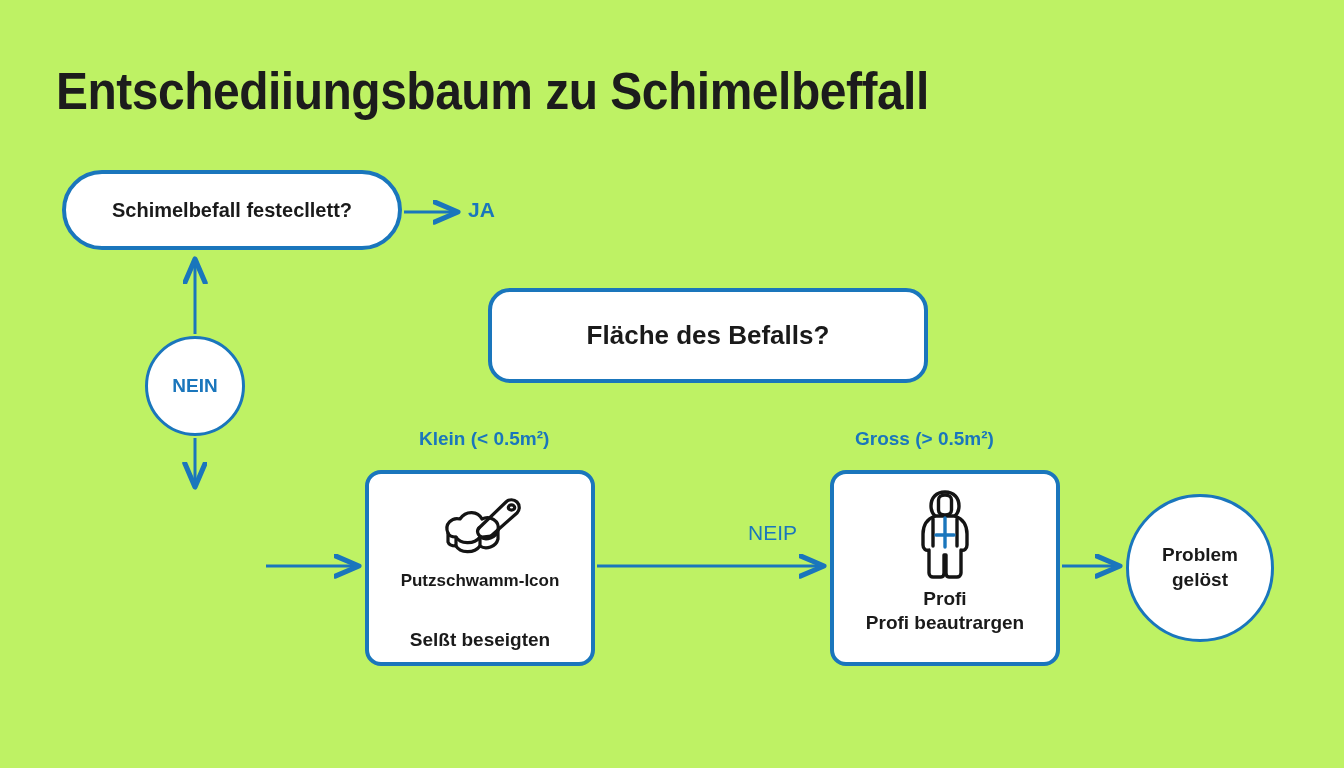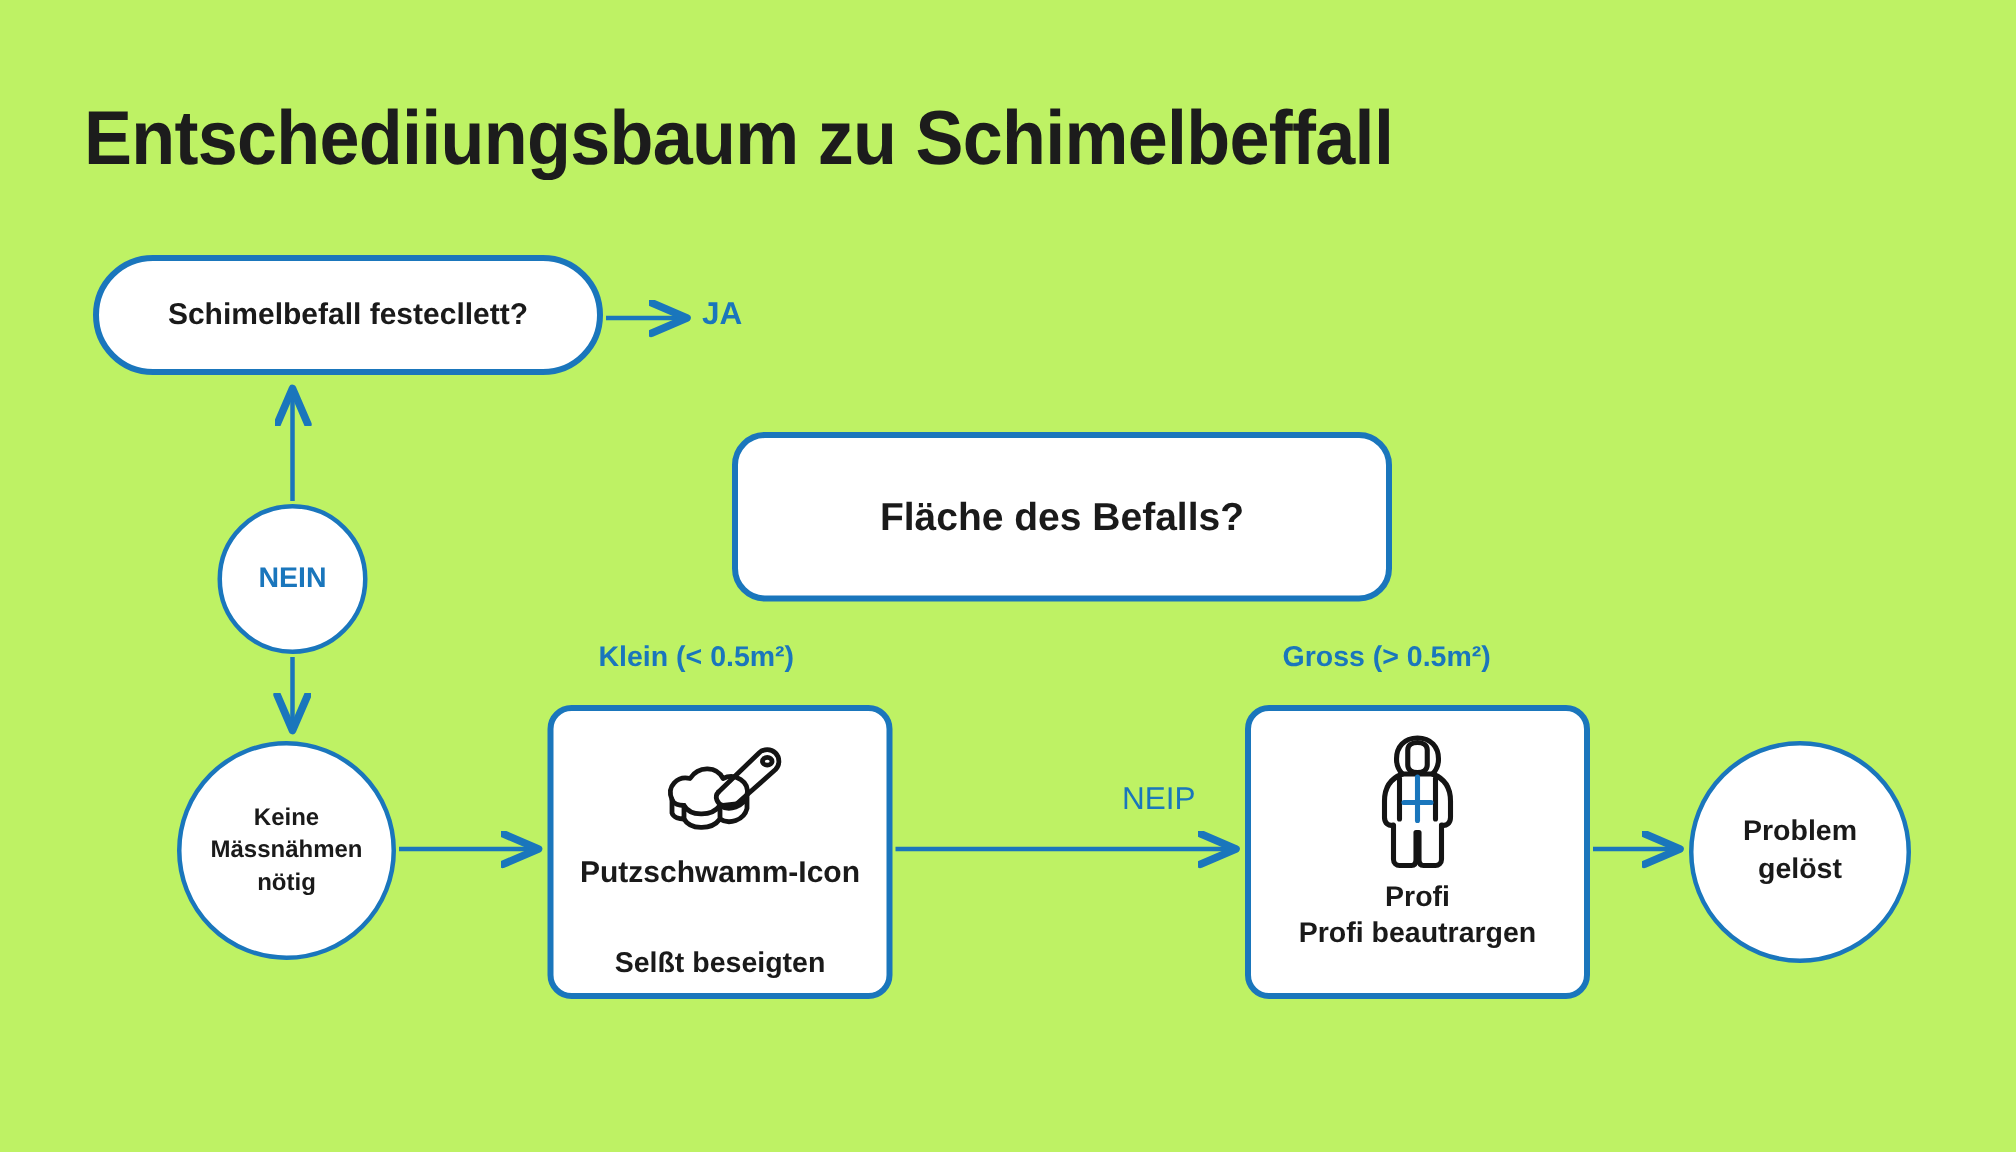--- a/index.html
+++ b/index.html
@@ -85,35 +85,35 @@
     font-size: 19px;
     font-weight: bold;
     color: #1a76bc;
   }
 
   
   #node-area {
     left: 488px;
     top: 288px;
     width: 440px;
-    height: 113px;
+    height: 95px;
     border-radius: 22px;
     font-size: 26px;
     font-weight: bold;
   }
 
   
   .branch-label {
     position: absolute;
     font-size: 19px;
     font-weight: bold;
     color: #1a76bc;
     white-space: nowrap;
   }
-  #label-klein { left: 399px; top: 428px; }
+  #label-klein { left: 419px; top: 428px; }
   #label-gross { left: 855px; top: 428px; }
 
   
   #node-none {
     left: 118px;
     top: 494px;
     width: 146px;
     height: 146px;
     border-radius: 50%;
     border-width: 3px;
@@ -129,21 +129,21 @@
     top: 470px;
     width: 230px;
     height: 196px;
     border-radius: 16px;
     justify-content: flex-start;
     padding-top: 12px;
   }
   #node-self .icon-wrap { height: 76px; display: flex; align-items: center; justify-content: center; }
   #node-self .cap1 {
     margin-top: 9px;
-    font-size: 20px;
+    font-size: 17px;
     font-weight: bold;
   }
   #node-self .cap2 {
     margin-top: 38px;
     font-size: 19px;
     font-weight: bold;
     text-align: right;
   }
 
   
@@ -228,25 +228,20 @@
     <span>NEIN</span>
   </div>
 
   <div class="node" id="node-area">
     <span>Fläche des Befalls?</span>
   </div>
 
   <div class="branch-label" id="label-klein">Klein (&lt; 0.5m²)</div>
   <div class="branch-label" id="label-gross">Gross (&gt; 0.5m²)</div>
 
-  <div class="node" id="node-none">
-    <span>Keine</span>
-    <span>Mässnähmen</span>
-    <span>nötig</span>
-  </div>
 
   <div class="node" id="node-self">
     <div class="icon-wrap">
       <svg width="92" height="70" viewBox="0 0 92 70">
         <g fill="none" stroke="#141414" stroke-width="3.2" stroke-linejoin="round" stroke-linecap="round">
 
           <path d="M14,44 C10,35 18,28 26,30 C32,21 44,22 48,30
                    C56,26 66,32 64,41 C62,49 52,52 46,48
                    C40,56 26,55 22,48 C19,48 15,47 14,44 Z"></path>
 

